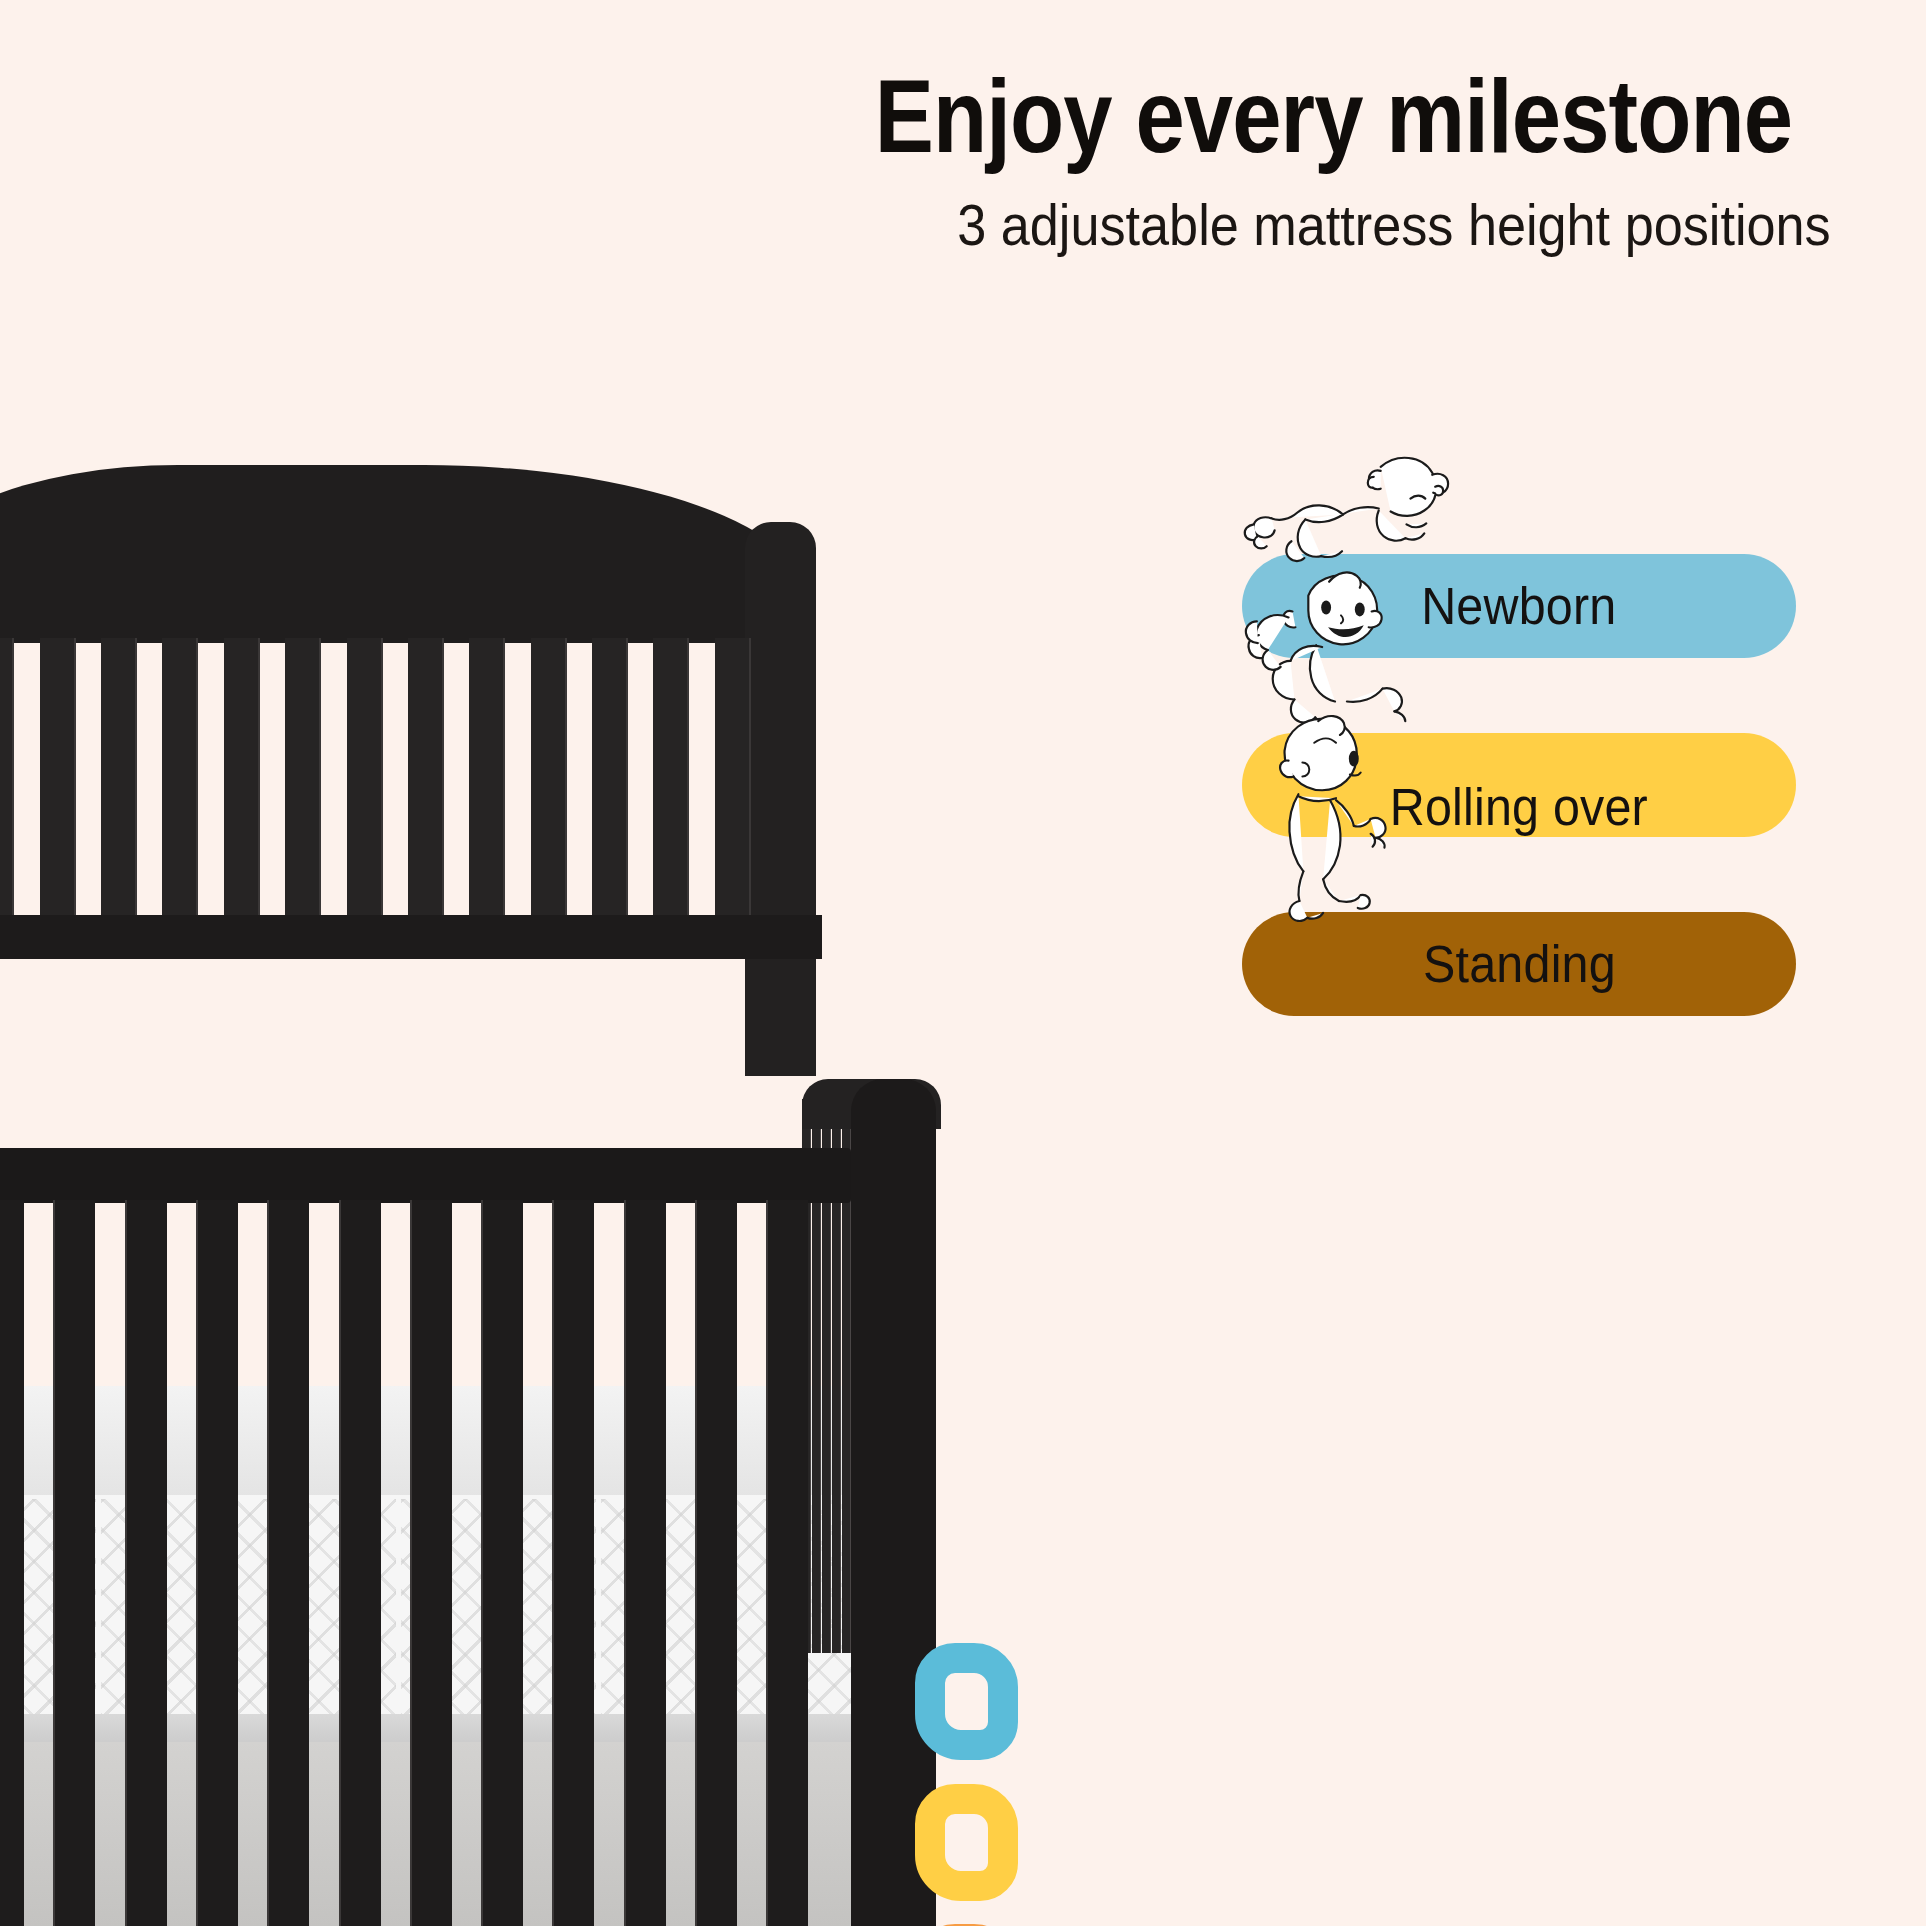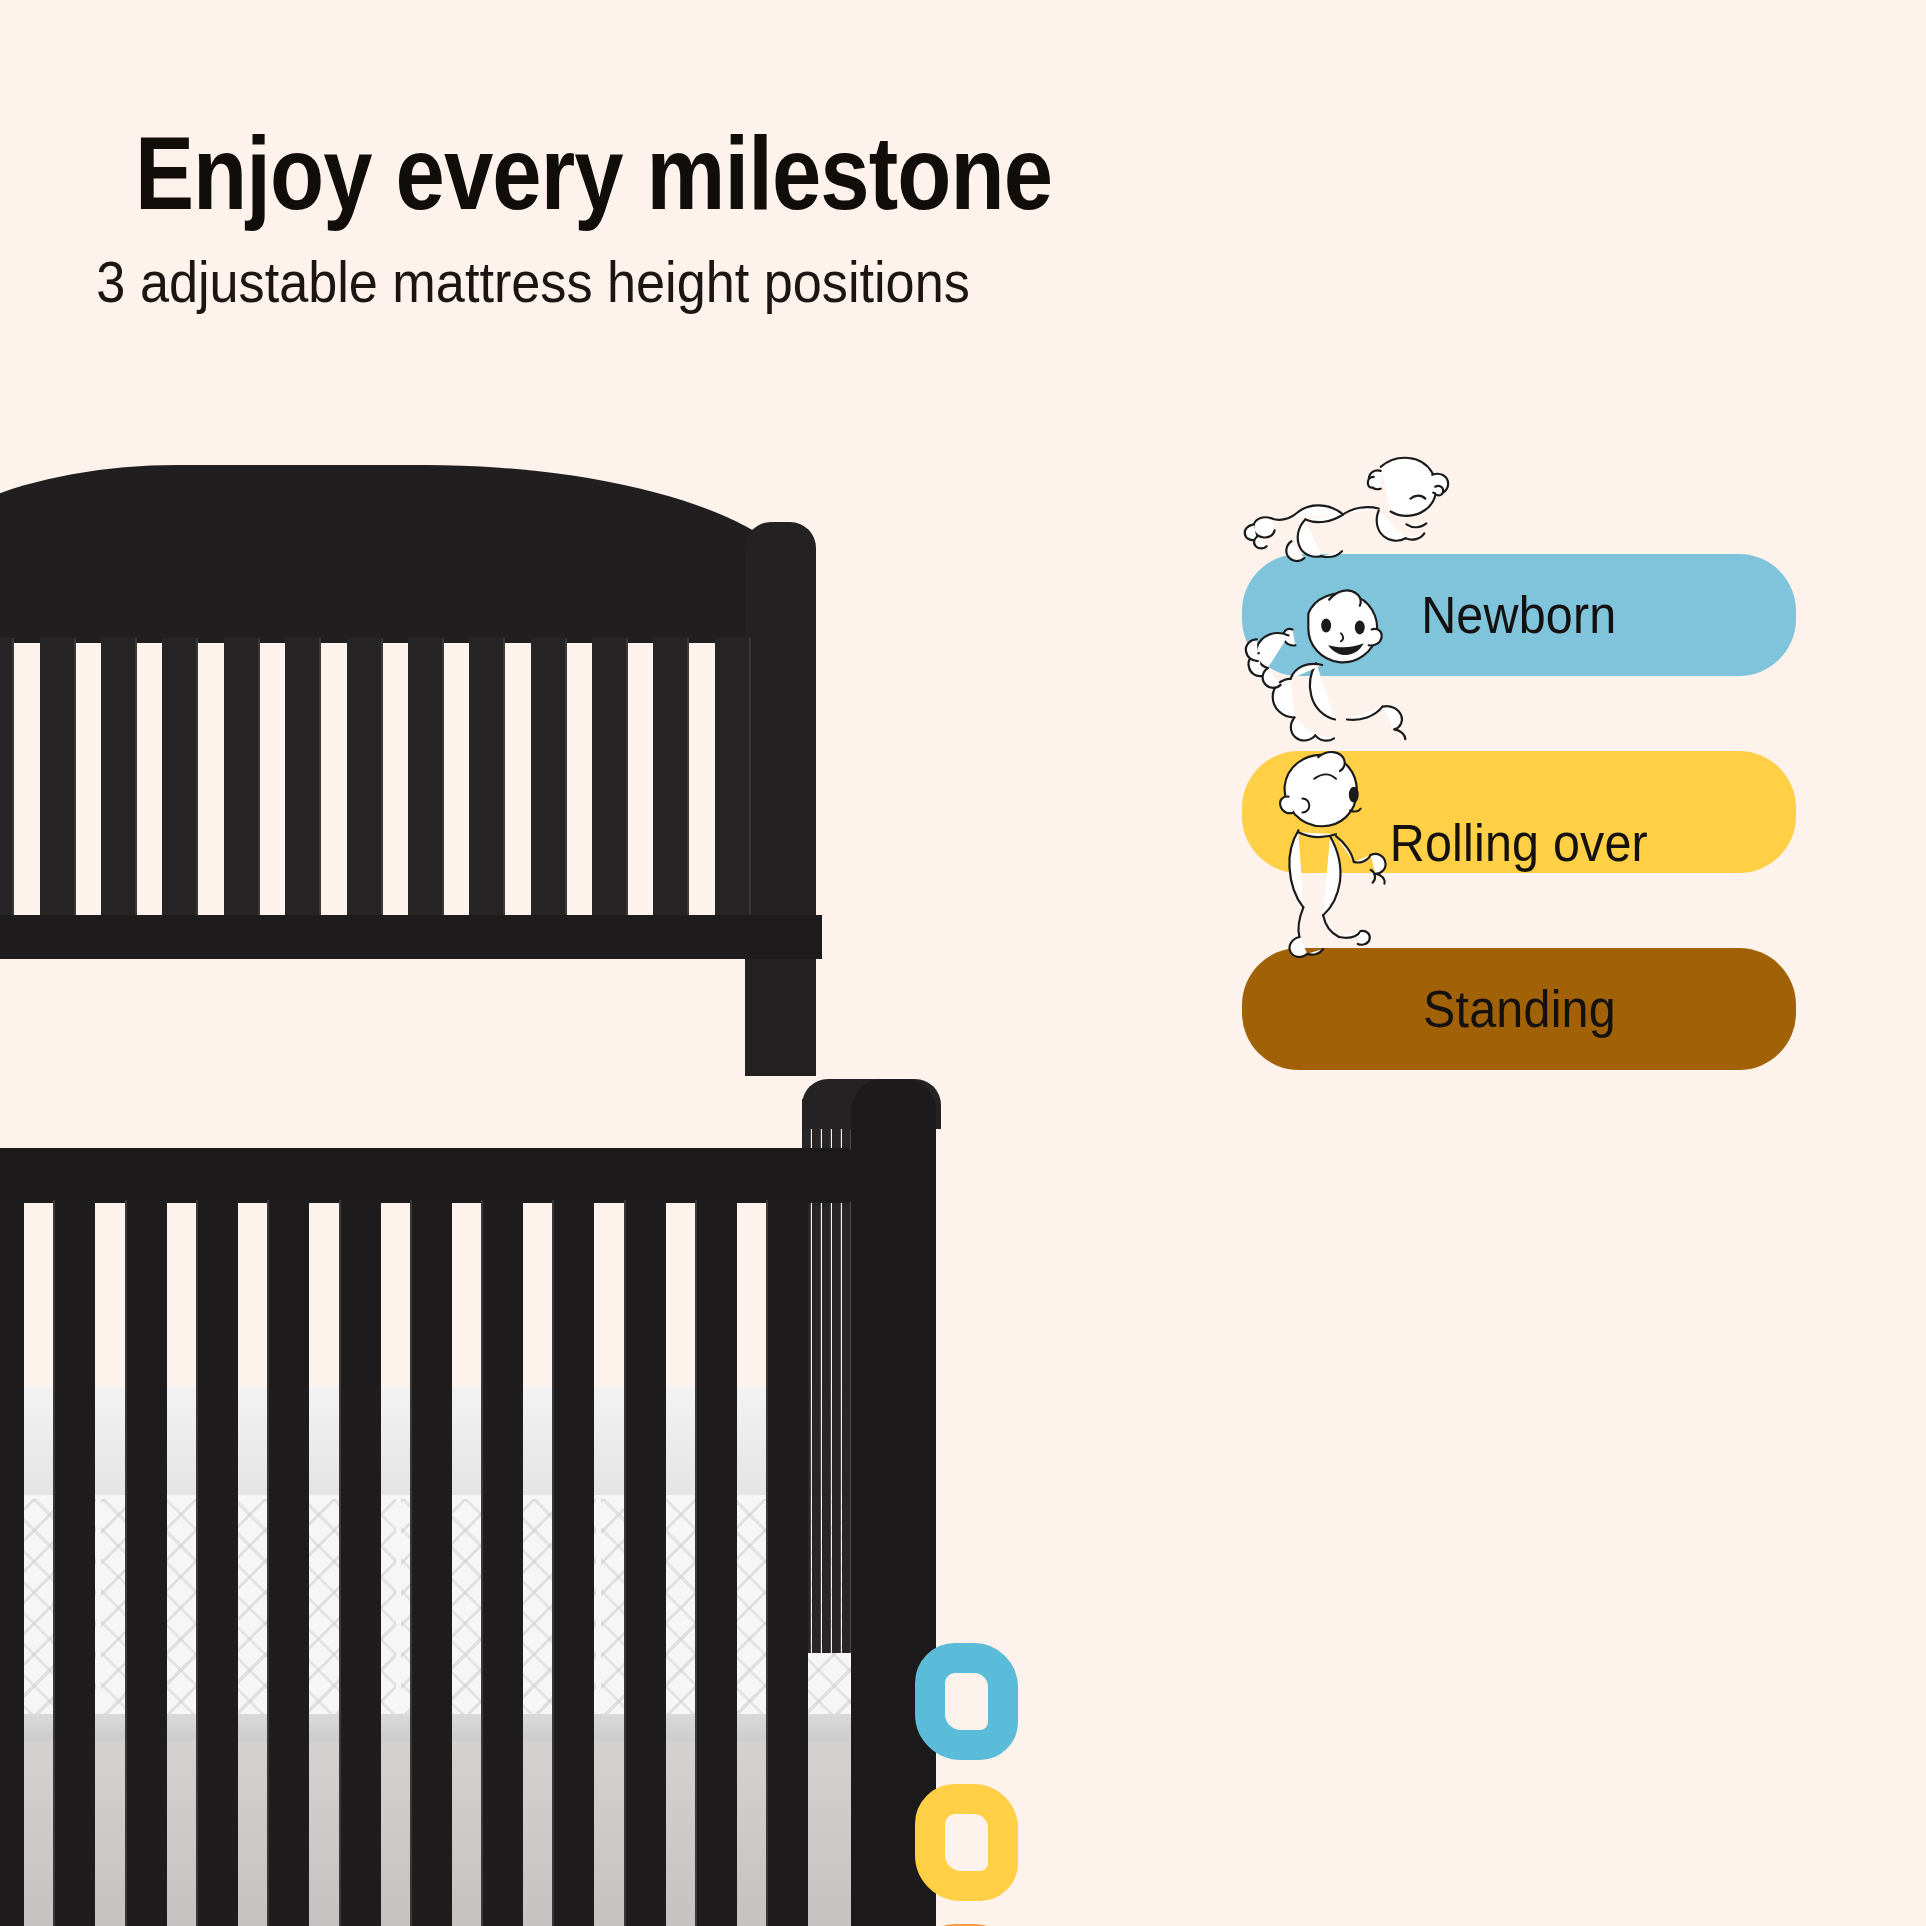--- a/index.html
+++ b/index.html
@@ -12,23 +12,23 @@
     width: 1927px;
     height: 1927px;
     background: #FDF2EC;
     overflow: hidden;
     font-family: "Liberation Sans", sans-serif;
   }
 
   
   #header {
     position: absolute;
-    top: 16px; left: 0; right: 0;
-    text-align: left;
-    padding-top: 104px;
+    top: 0; left: 0; right: 0;
+    text-align: right;
+    padding-top: 63px;
   }
   #page-title {
     margin: 0;
     font-family: "Liberation Sans Narrow", "Liberation Sans", sans-serif;
     font-weight: 700;
     font-size: 103px;
     letter-spacing: -1px;
     color: #100D0B;
     transform: scaleX(0.86);
     line-height: 1.05;
@@ -242,21 +242,21 @@
     left: 1242px;
     top: 554px;
     width: 554px;
   }
   .milestone {
     position: relative;
     margin-bottom: 75px;
   }
   .badge {
     position: relative;
-    height: 122px;
+    height: 104px;
     border-radius: 57px;
     display: flex;
     align-items: center;
     justify-content: center;
     z-index: 2;
   }
   .badge-label {
     font-family: "Liberation Sans Narrow", "Liberation Sans", sans-serif;
     font-size: 51px;
     color: #141110;

